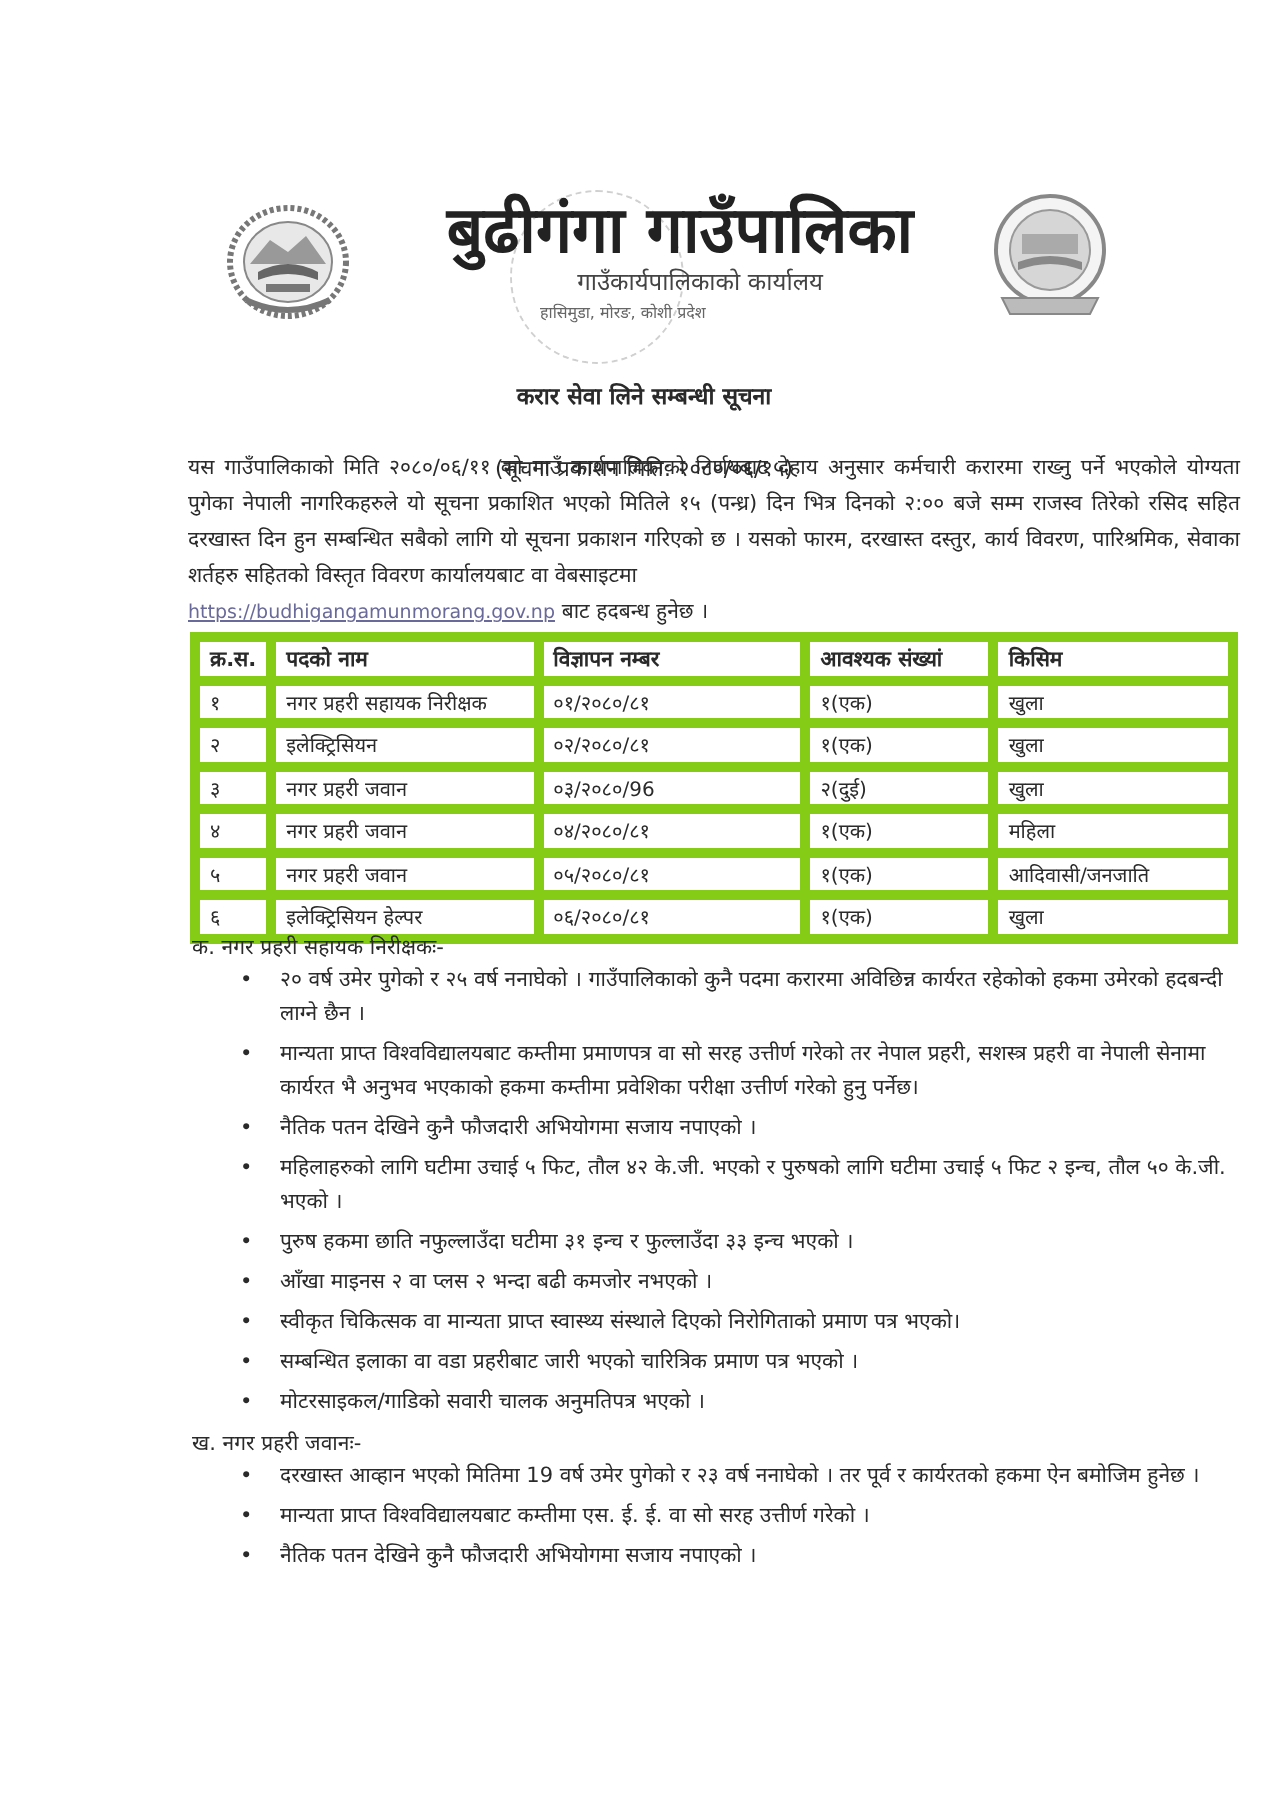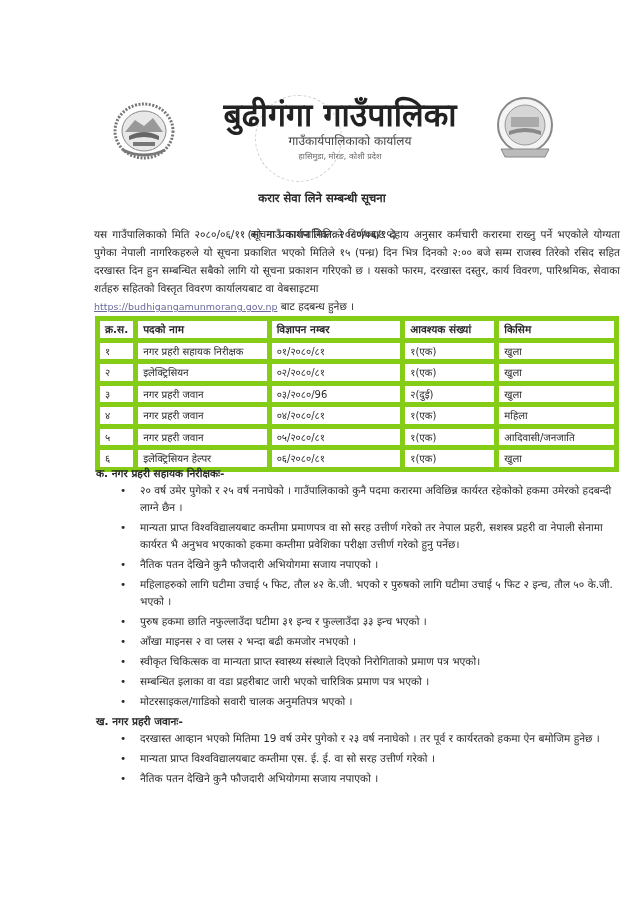--- a/index.html
+++ b/index.html
@@ -7,38 +7,38 @@
     width: 644px; height: 910px; background: #ffffff; position: relative; overflow: hidden;
     font-family: "DejaVu Sans", sans-serif; color: #2a2a2a;
   }
   .page { position: absolute; left: 0; top: 0; width: 644px; height: 910px; border-radius: 16px; }
   
   .logo-left { position: absolute; left: 113px; top: 102px; width: 62px; height: 58px; }
   .logo-right { position: absolute; left: 495px; top: 95px; width: 60px; height: 66px; }
   .org-title { position: absolute; left: 195px; top: 92px; width: 290px; text-align: center;
     font-size: 32px; font-weight: bold; color: #222; letter-spacing: 0px; }
   .office { position: absolute; left: 250px; top: 132px; width: 200px; text-align: center; font-size: 12px; color: #444; }
-  .address { position: absolute; left: 270px; top: 150px; width: 140px; text-align: center; font-size: 8px; color: #666; }
+  .address { position: absolute; left: 270px; top: 150px; width: 140px; font-size: 8px; color: #666; }
   .stamp { position: absolute; left: 255px; top: 95px; width: 85px; height: 85px; border-radius: 50%;
     border: 1px dashed rgba(120,120,120,0.35); }
   
   .notice-title { position: absolute; left: 0; width: 644px; top: 190px; text-align: center; font-size: 11.5px; font-weight: bold; }
   .notice-date { position: absolute; left: 0; width: 644px; top: 208px; text-align: center; font-size: 11px; margin-top: 18px; }
   .intro { position: absolute; left: 94px; top: 225px; width: 526px; font-size: 10.5px; line-height: 18px; text-align: justify; }
   .intro .link { color: #6a6a9a; text-decoration: underline; font-size: 9.5px; }
   
   table.posts { position: absolute; left: 95px; top: 316px; width: 524px; border-collapse: collapse; font-size: 10px; }
   table.posts th, table.posts td { border: 5px solid #84cc16; padding: 1px 5px; height: 14.5px; text-align: left; }
   table.posts th { font-weight: bold; font-size: 10.5px; }
   table.posts col.c1 { width: 38px; } table.posts col.c2 { width: 135px; }
   table.posts col.c3 { width: 135px; } table.posts col.c4 { width: 95px; } table.posts col.c5 { width: 121px; }
   
   .section { position: absolute; left: 96px; width: 530px; font-size: 10.5px; }
   .section-heading { font-weight: bold; }
-  .sub-heading { font-weight: bold; margin-top: 4px; }
+  .sub-heading { font-weight: normal; margin-top: 4px; }
   ul.q { list-style: none; margin: 2px 0 0 0; padding: 0 0 0 24px; }
   ul.q li { position: relative; padding-left: 20px; line-height: 17px; margin-bottom: 3px; }
   ul.q li .bullet { position: absolute; left: 0; top: 0; }
 </style>
 </head>
 <body>
 
 <div class="page">
 
   <svg class="logo-left" viewBox="0 0 62 58">

